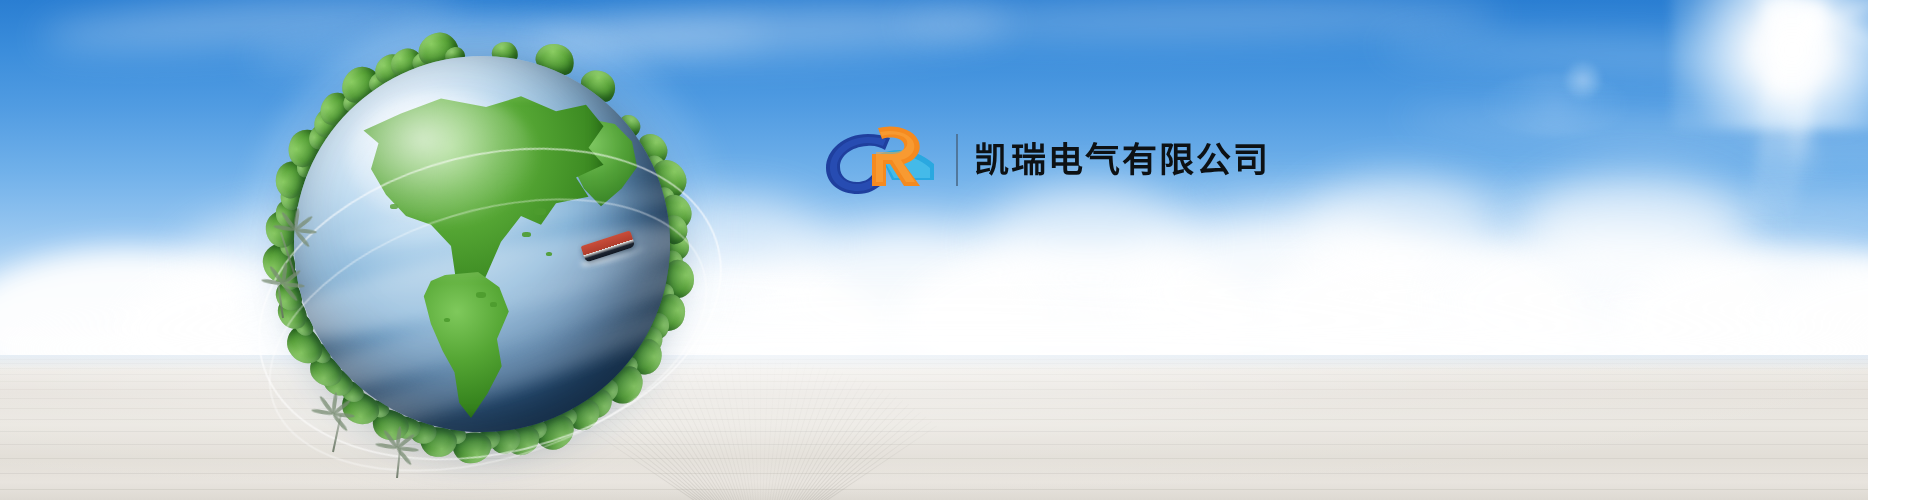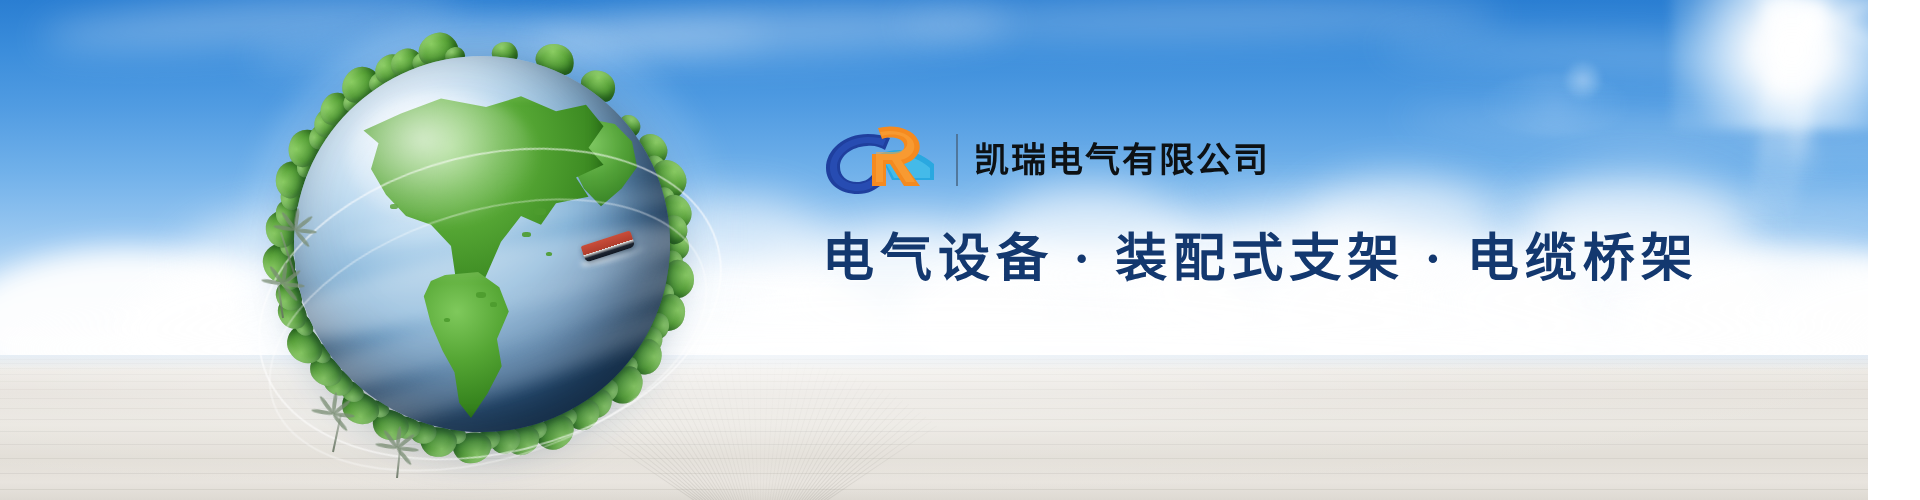--- a/index.html
+++ b/index.html
@@ -625,17 +625,16 @@
                  L71 28 C80 28 87 24 85 17 C83 11 71 9 60 12 Z" fill="#f9a83f" opacity="0.55"></path>
       </svg>
 
       <div class="brand-divider"></div>
 
       <div class="brand-text">
         <div class="brand-cn">凯瑞电气有限公司</div>
       </div>
     </div>
 
-    <div class="headline">电气设备 · 装配式支架 · 电缆桥架</div>
 
   </div>
 
 </div>
 
 </body></html>

